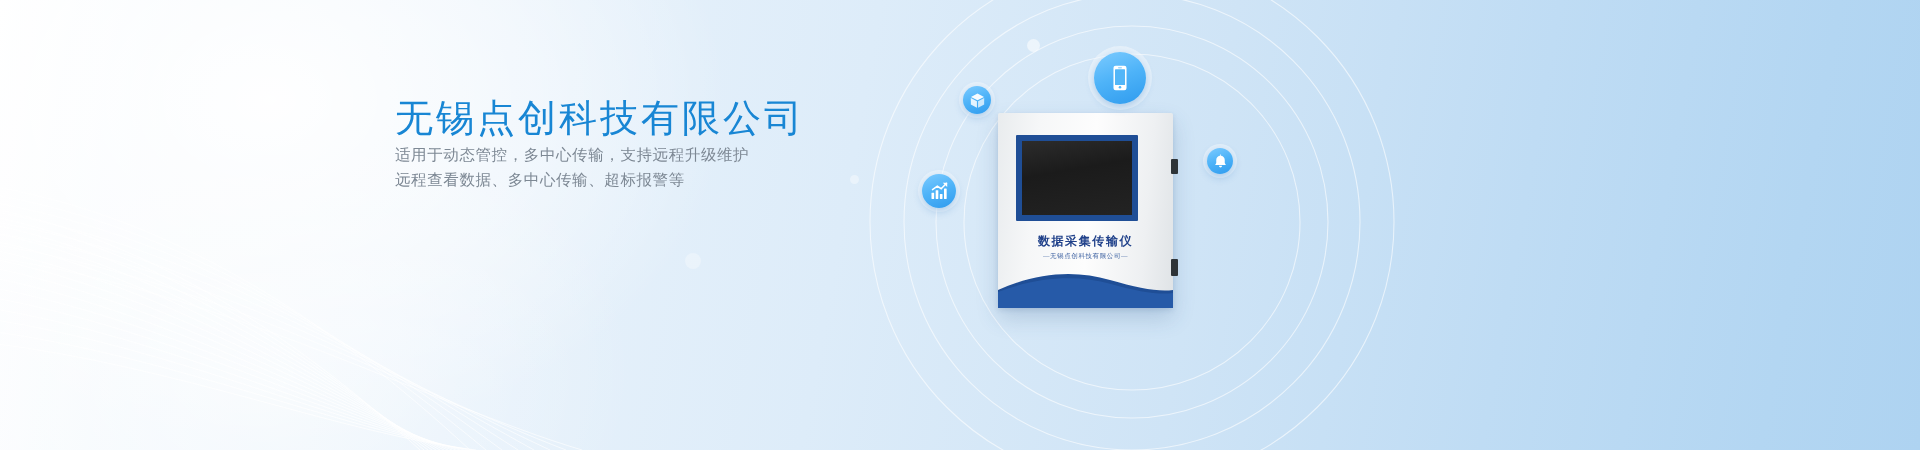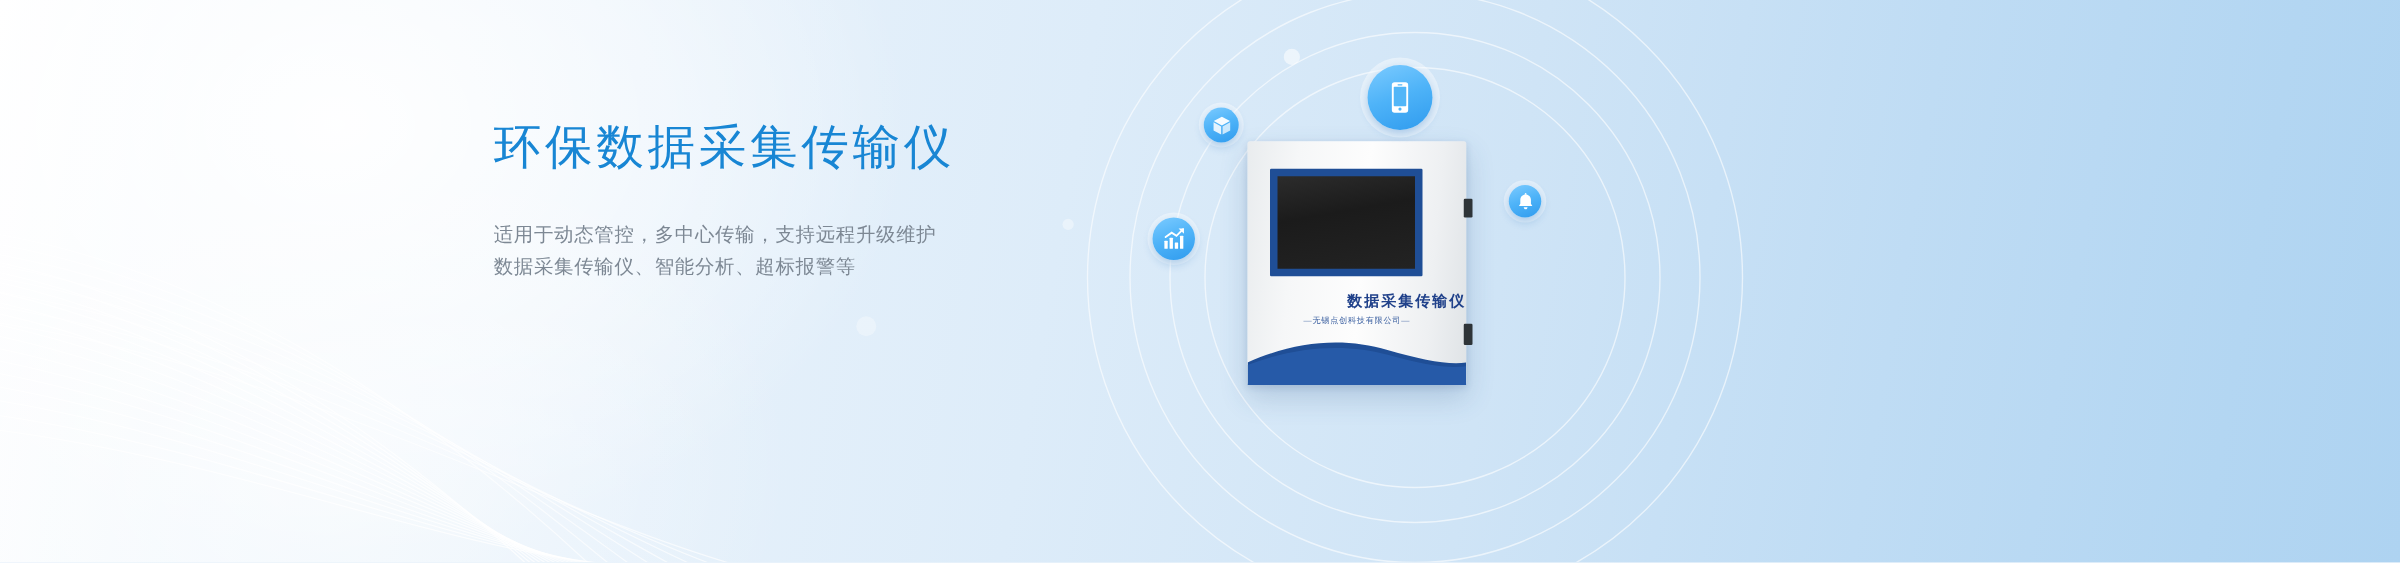--- a/index.html
+++ b/index.html
@@ -46,21 +46,21 @@
   
   .text-block { position:absolute; left:395px; top:96px; }
   .headline {
     font-size:38px;
     letter-spacing:3px;
     color:#1886d4;
     font-weight:400;
     line-height:1.2;
     white-space:nowrap;
   }
-  .sublines { margin-top:34px; }
+  .sublines { }
   .subline {
     font-size:15.5px;
     color:#7d8894;
     line-height:25px;
     letter-spacing:.6px;
     white-space:nowrap;
   }
 
   
   .scene { position:absolute; left:860px; top:0; width:620px; height:450px; }
@@ -79,21 +79,21 @@
     background:#1f4e96;
     padding:6px;
     border-radius:1px;
   }
   .device-screen-inner {
     width:100%; height:100%;
     background:linear-gradient(170deg,#2c2c2c 0%,#1b1b1b 40%,#232323 100%);
   }
   .device-label {
     position:absolute; left:0; right:0; top:120px;
-    text-align:right;
+    text-align:center;
     font-family:"Liberation Serif","DejaVu Serif",serif;
     font-weight:700;
     font-size:12px;
     letter-spacing:1.6px;
     color:#20418a;
   }
   .device-sub {
     position:absolute; left:0; right:0; top:139px;
     text-align:center;
     font-family:"Liberation Serif","DejaVu Serif",serif;
@@ -160,24 +160,24 @@
       <path d="M-10,112 C186,146 358,254 502,360"></path>
       <path d="M-10,121 C194,156 372,266 518,360"></path>
       <path d="M-10,131 C202,167 386,278 534,360"></path>
       <path d="M-10,142 C210,178 400,290 550,360"></path>
       <path d="M-10,154 C218,190 414,302 566,360"></path>
       <path d="M-10,167 C226,202 428,314 582,360"></path>
     </g>
   </svg>
 
   <div class="text-block">
-    <div class="headline">环保数据采集传输仪</div>
+    <div class="headline">无锡点创科技有限公司</div>
     <div class="sublines">
       <div class="subline">适用于动态管控，多中心传输，支持远程升级维护</div>
-      <div class="subline">数据采集传输仪、智能分析、超标报警等</div>
+      <div class="subline">远程查看数据、多中心传输、超标报警等</div>
     </div>
   </div>
 
   <div class="scene">
 
     <svg class="arcs" viewBox="0 0 620 450">
       <g fill="none" stroke="#ffffff" stroke-opacity="0.60" stroke-width="1.1">
         <circle cx="272" cy="222" r="168"></circle>
         <circle cx="272" cy="222" r="196"></circle>
         <circle cx="272" cy="222" r="228"></circle>

